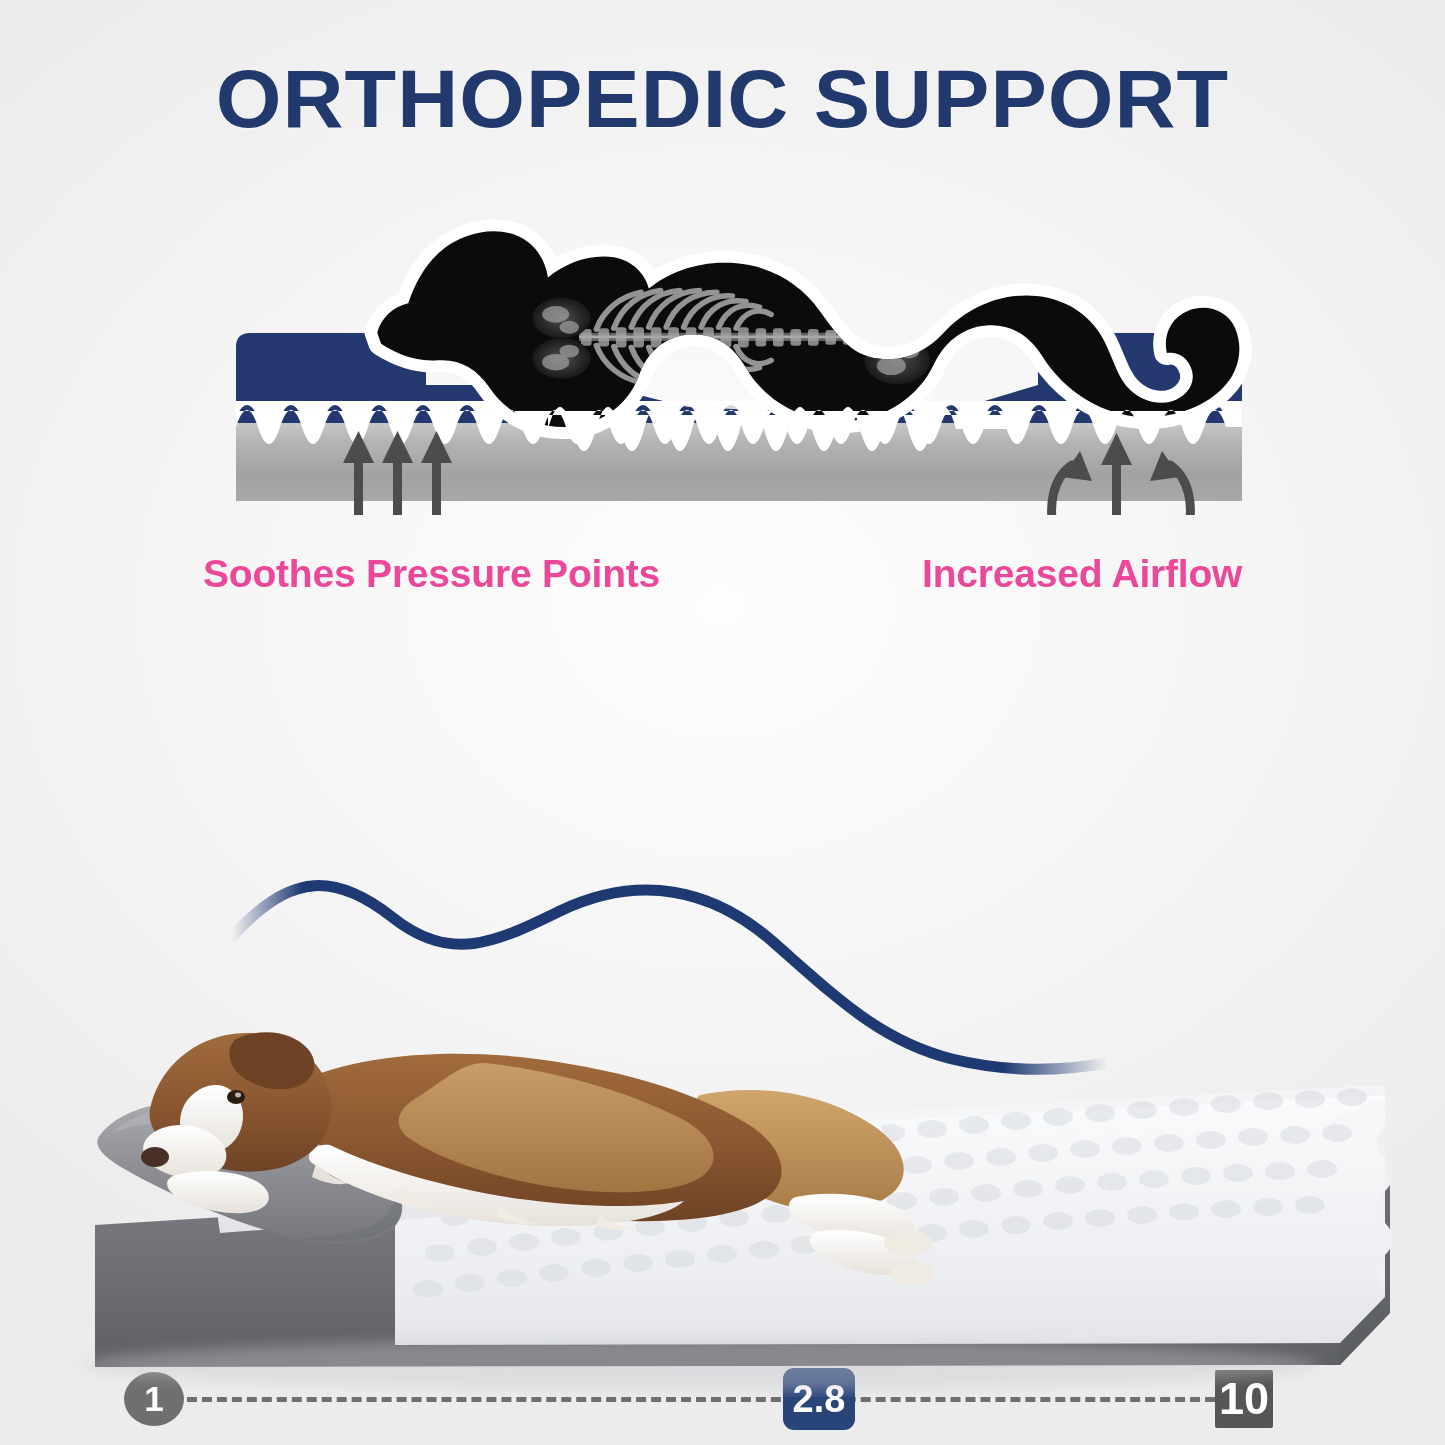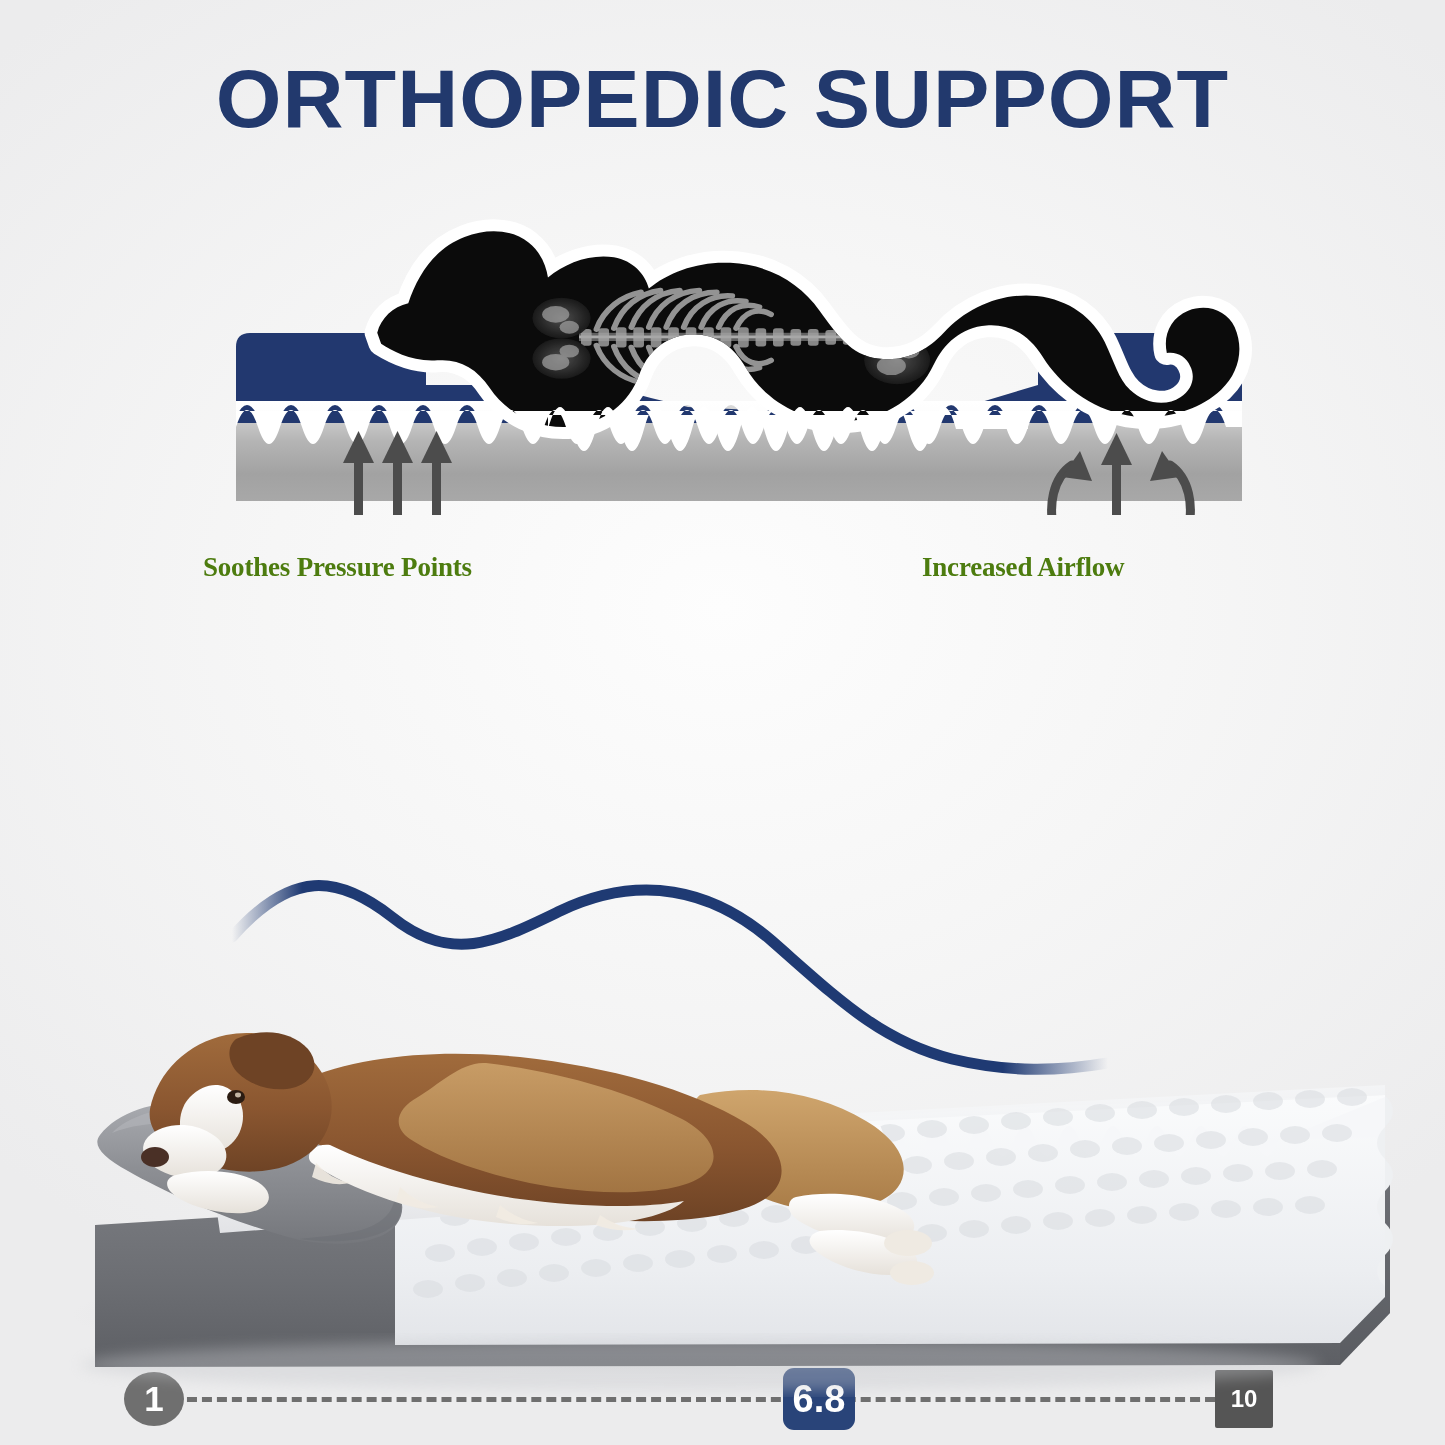--- a/index.html
+++ b/index.html
@@ -21,22 +21,22 @@
     transform:scaleX(1.03);
     text-shadow:0 1px 0 rgba(255,255,255,.6);
   }
 
   
   .diagram{position:absolute;left:218px;top:215px;width:1042px;height:300px;}
   .diagram svg{display:block;}
 
   
   .arrow-label{
-    position:absolute;font-weight:bold;font-size:27px;color:#4d7c0f;
-    letter-spacing:-.2px;white-space:nowrap;font-family:Liberation Serif, serif;
+    position:absolute;font-weight:bold;font-size:39px;color:#ec4899;
+    letter-spacing:-.2px;white-space:nowrap;
   }
   .arrow-label.left{left:203px;top:552px;}
   .arrow-label.right{left:922px;top:552px;}
 
   
   .scale{position:absolute;left:0;top:655px;width:100%;height:180px;}
   .scale-line{
     position:absolute;top:742px;left:172px;width:1058px;height:0;
     border-top:5px dashed #6f6f6f;
   }
@@ -45,21 +45,21 @@
   .m-soft{
     left:124px;top:717px;width:60px;height:54px;border-radius:50%;
     background:#6f6f6f;font-size:35px;
   }
   .m-mid{
     left:783px;top:713px;width:72px;height:62px;border-radius:11px;
     background:#294479;font-size:38px;
   }
   .m-hard{
     left:1215px;top:715px;width:58px;height:58px;border-radius:2px;
-    background:#555555;font-size:24px;
+    background:#555555;font-size:45px;
   }
   .scale-cap{
     position:absolute;font-size:33px;color:#151515;white-space:nowrap;text-align:center;
   }
   .cap-top{top:664px;}
   .c-soft{left:0;width:310px;}
   .c-mid{left:669px;width:300px;}
   .c-hard{left:1090px;width:310px;}
 
   
@@ -314,21 +314,21 @@
   <div class="arrow-label left">Soothes Pressure Points</div>
   <div class="arrow-label right">Increased Airflow</div>
 
   <div class="scale">
     <div class="scale-line"></div>
 
     <div class="scale-cap cap-top c-soft">Too soft</div>
     <div class="marker m-soft">1</div>
 
     <div class="scale-cap cap-top c-mid">Moderate hardness</div>
-    <div class="marker m-mid">6.8</div>
+    <div class="marker m-mid">2.8</div>
 
     <div class="scale-cap cap-top c-hard">Too hard</div>
     <div class="marker m-hard">10</div>
 
   </div>
 
   <div class="photo">
     <svg width="1445" height="600" viewBox="0 0 1445 600">
       <defs>
         <linearGradient id="waveFade" x1="0" y1="0" x2="1" y2="0">

